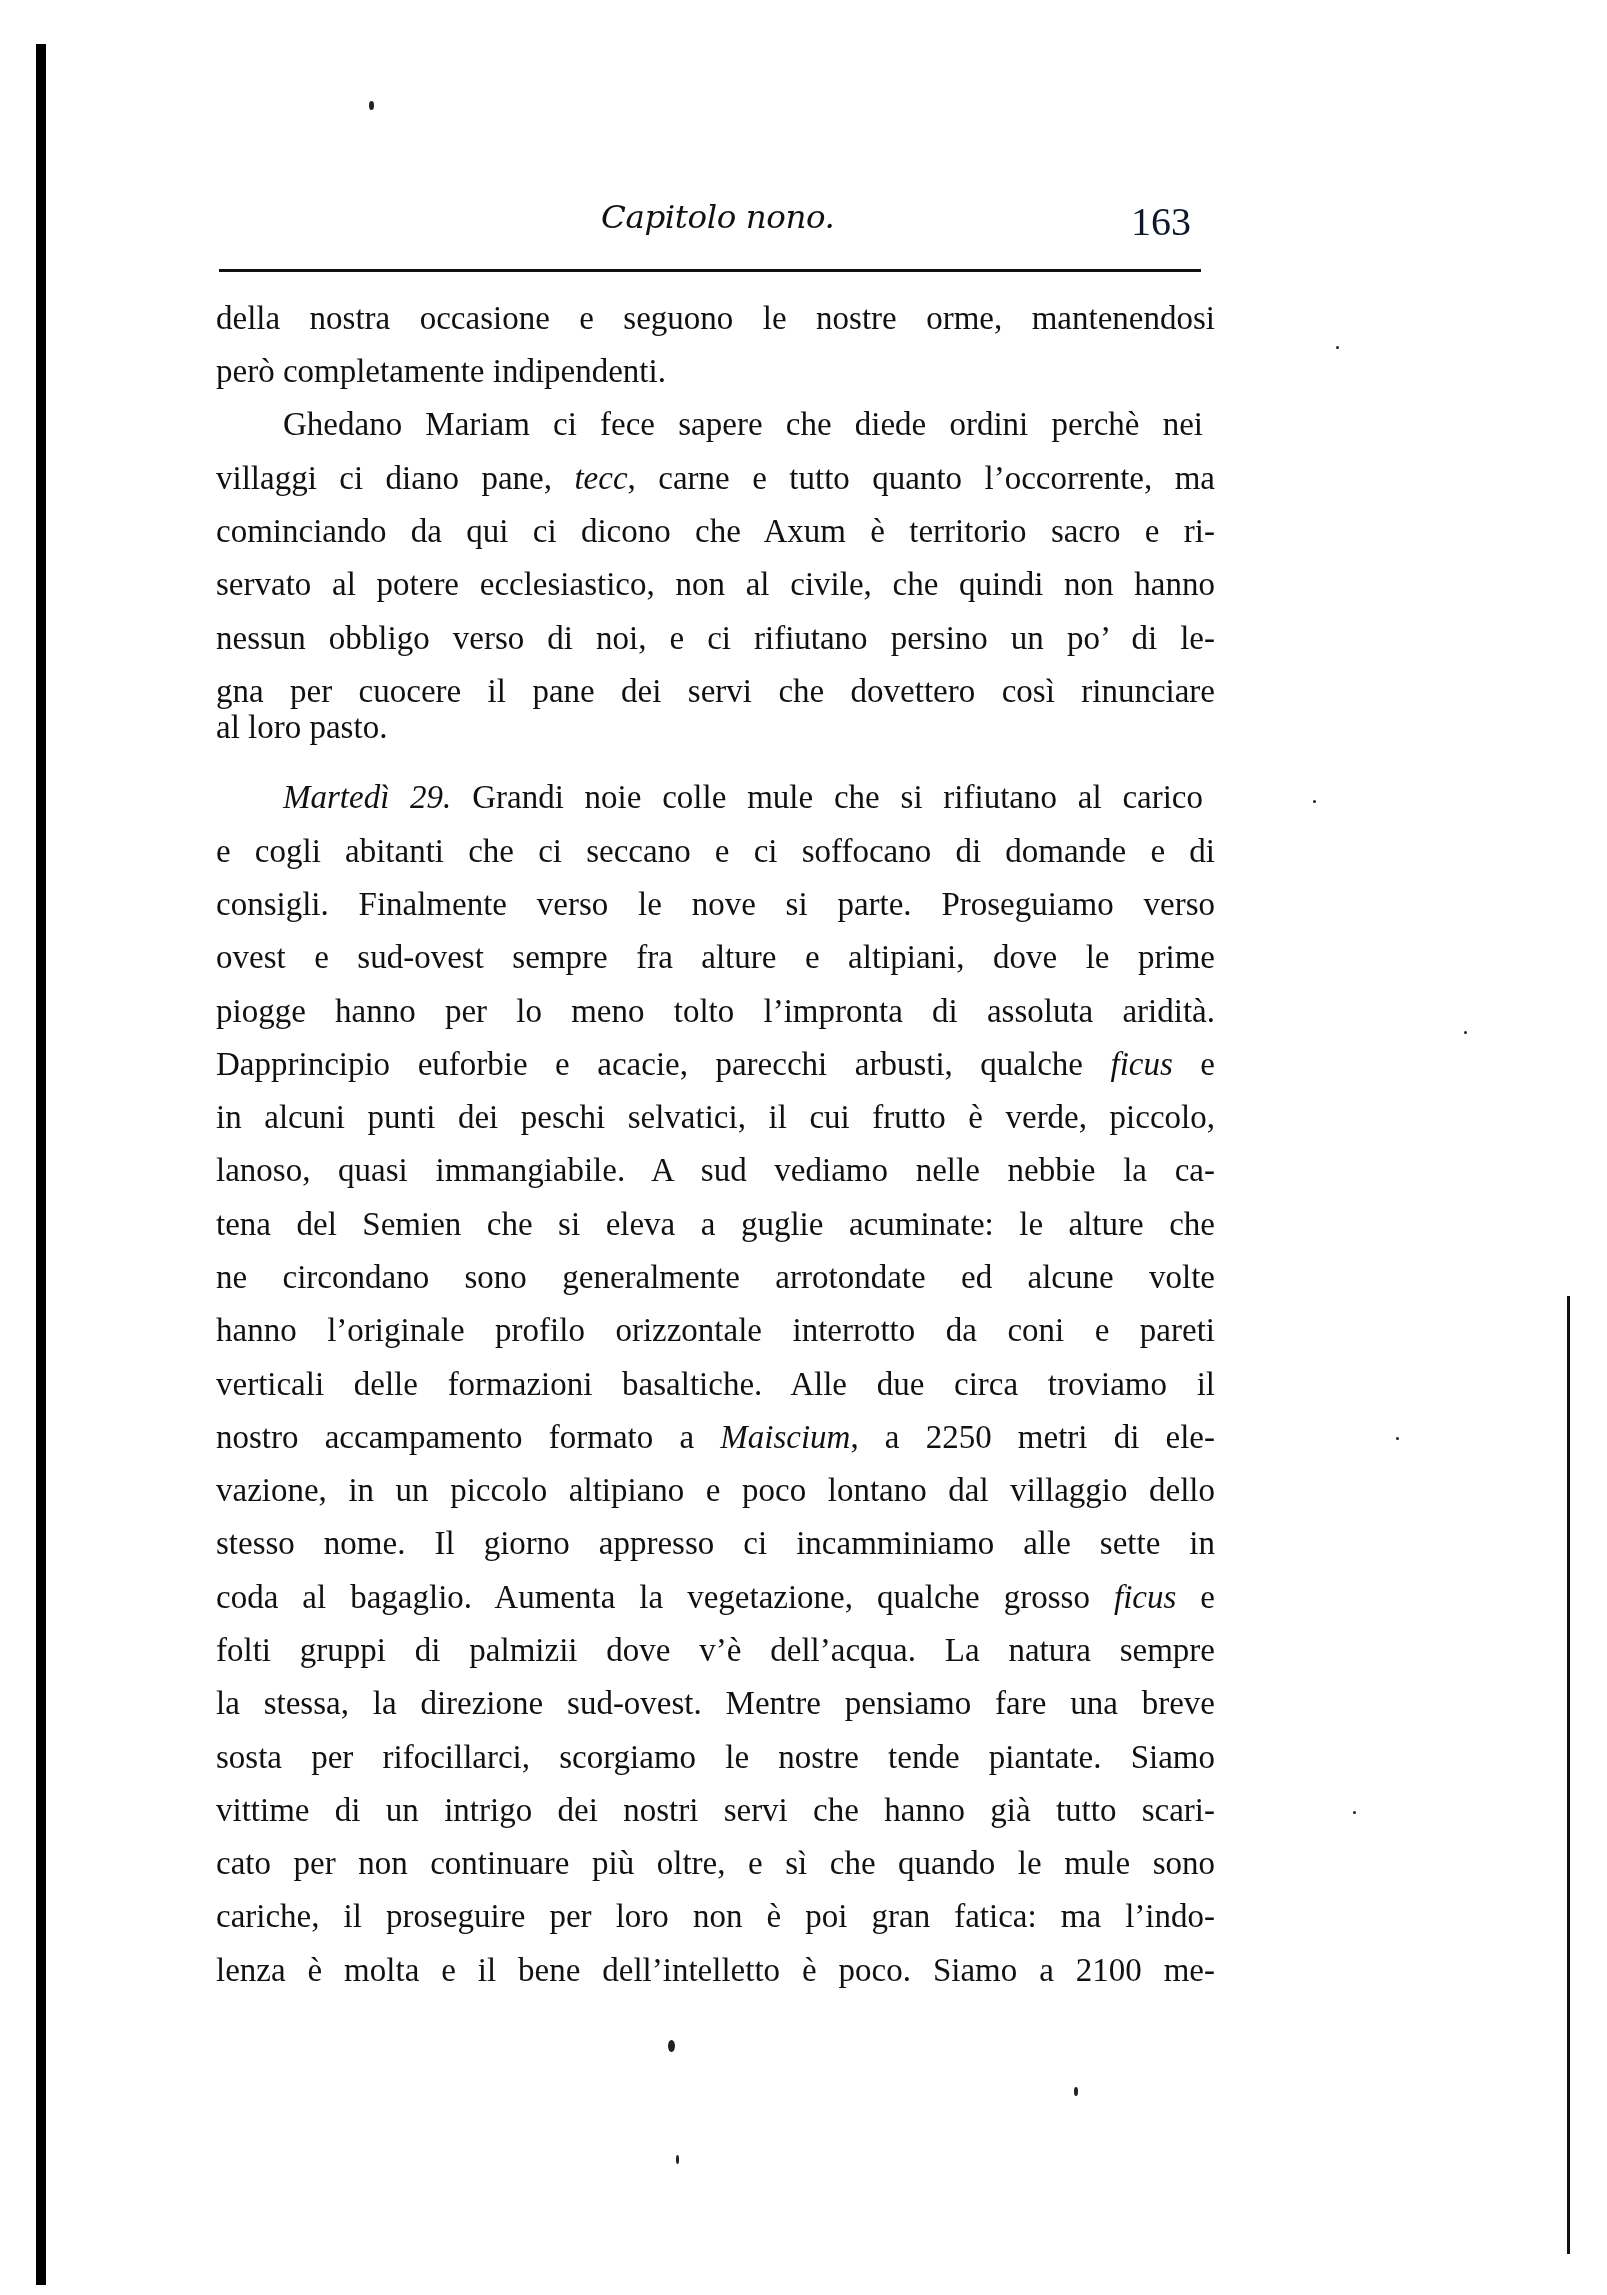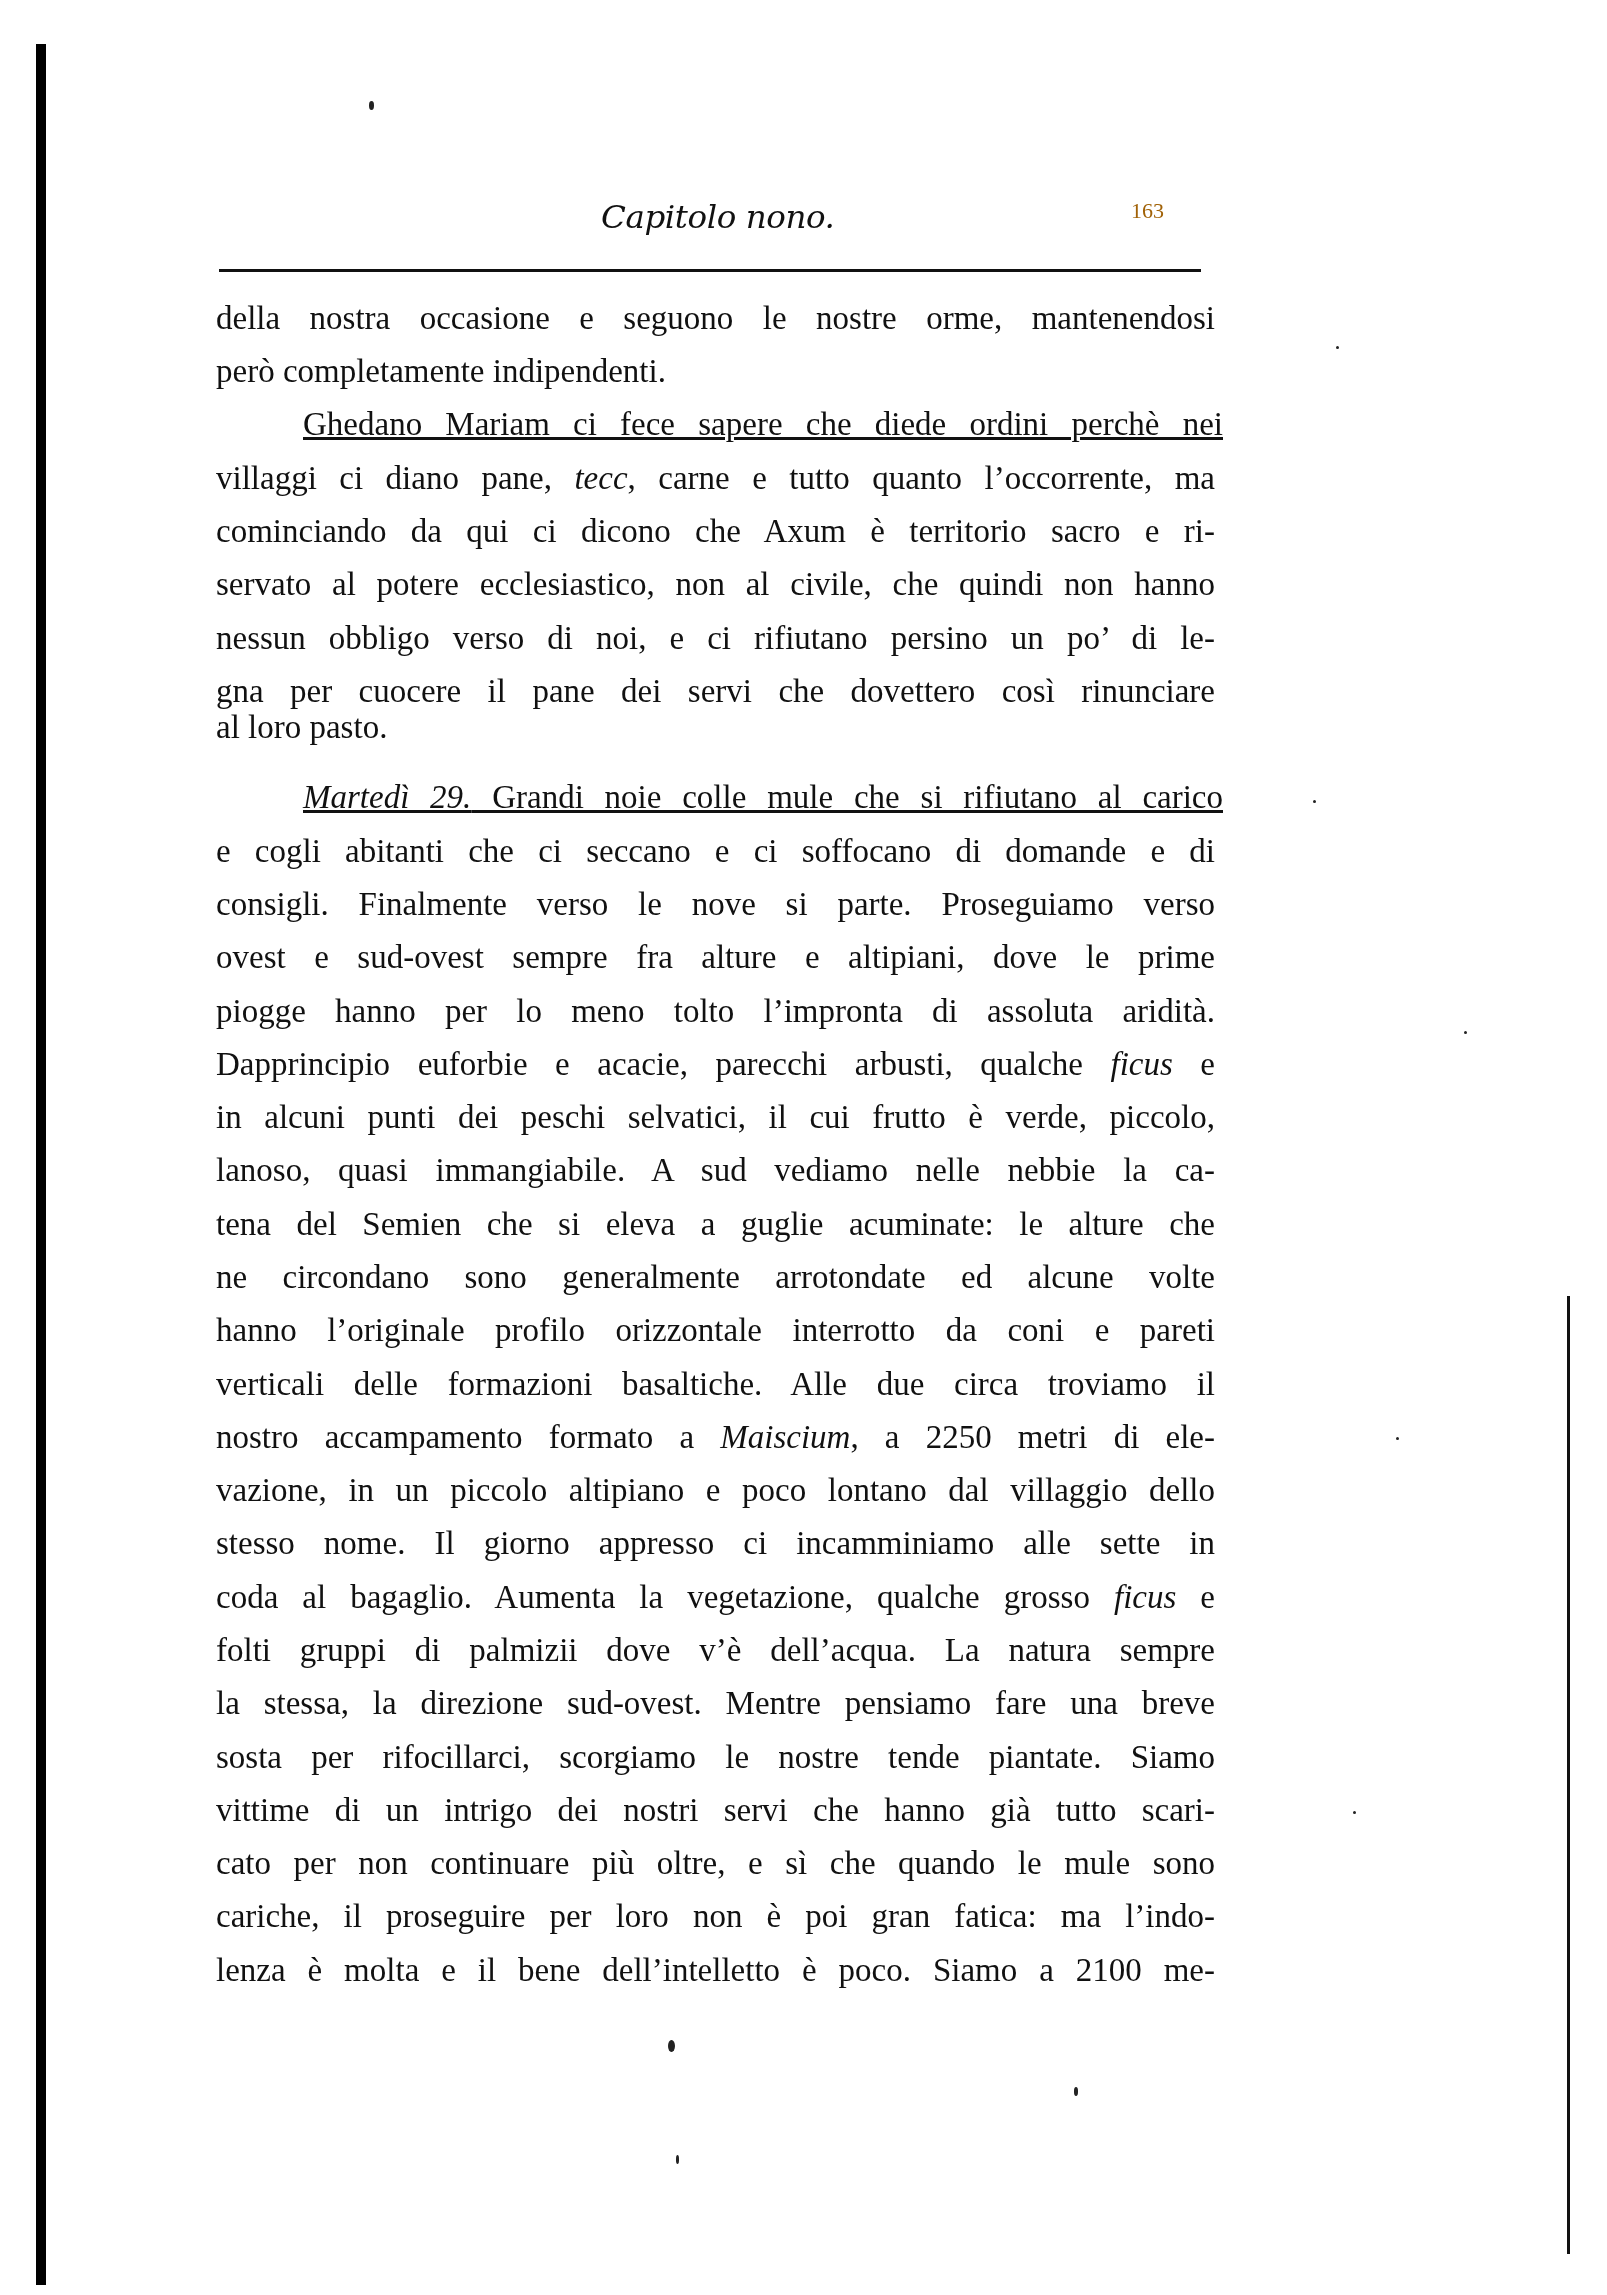--- a/index.html
+++ b/index.html
@@ -2,26 +2,26 @@
 <html style="font-size:13.7px"><head>
 <meta charset="utf-8">
 <style>
   html, body { margin: 0; padding: 0; background: #ffffff; }
   body { width: 1607px; height: 2295px; position: relative; overflow: hidden; }
   .page { position: absolute; left: 0; top: 0; width: 1607px; height: 2295px; background: #fff; padding-left: 12px; }
   .edge-left { position: absolute; left: 36px; top: 44px; width: 10.3px; height: 2241px; background: #000; }
   .edge-right { position: absolute; left: 1567px; top: 1296px; width: 2.6px; height: 958px; background: #111; }
   .running-head { position: absolute; top: 198px; left: 0; width: 1607px; font-family: "DejaVu Serif", "Liberation Serif", serif; }
   .chapter-title { position: absolute; left: 601px; top: 0; font-style: italic; font-size: 32.5px; color: #111; letter-spacing: -0.4px; }
-  .page-number { position: absolute; left: 1131px; top: 0; font-size: 22px; color: #a16207; font-family: "Liberation Serif", serif; }
+  .page-number { position: absolute; left: 1131px; top: 0; font-size: 40px; color: #0f172a; font-family: "Liberation Serif", serif; }
   .head-rule { position: absolute; left: 219px; top: 269px; width: 982px; height: 3.4px; background: #111; }
   .body-text { position: absolute; left: 0; top: 0; width: 1281px; height: 2295px; }
   .line { position: absolute; left: 216px; width: 999px; height: 44px; font-family: "Liberation Serif", "DejaVu Serif", serif; font-size: 33px; line-height: 44px; color: #111; white-space: nowrap; text-align: justify; text-align-last: justify; }
   .line.last { text-align-last: left; }
-  .line.indent { left: 303px; width: 920px; text-decoration: underline; }
+  .line.indent { left: 283px; width: 920px; }
   .line i { font-style: italic; }
   .speck { position: absolute; background: #222; border-radius: 50%; }
 </style>
 </head>
 <body>
 
 <div class="page">
   <div class="edge-left"></div>
   <div class="edge-right"></div>
 

